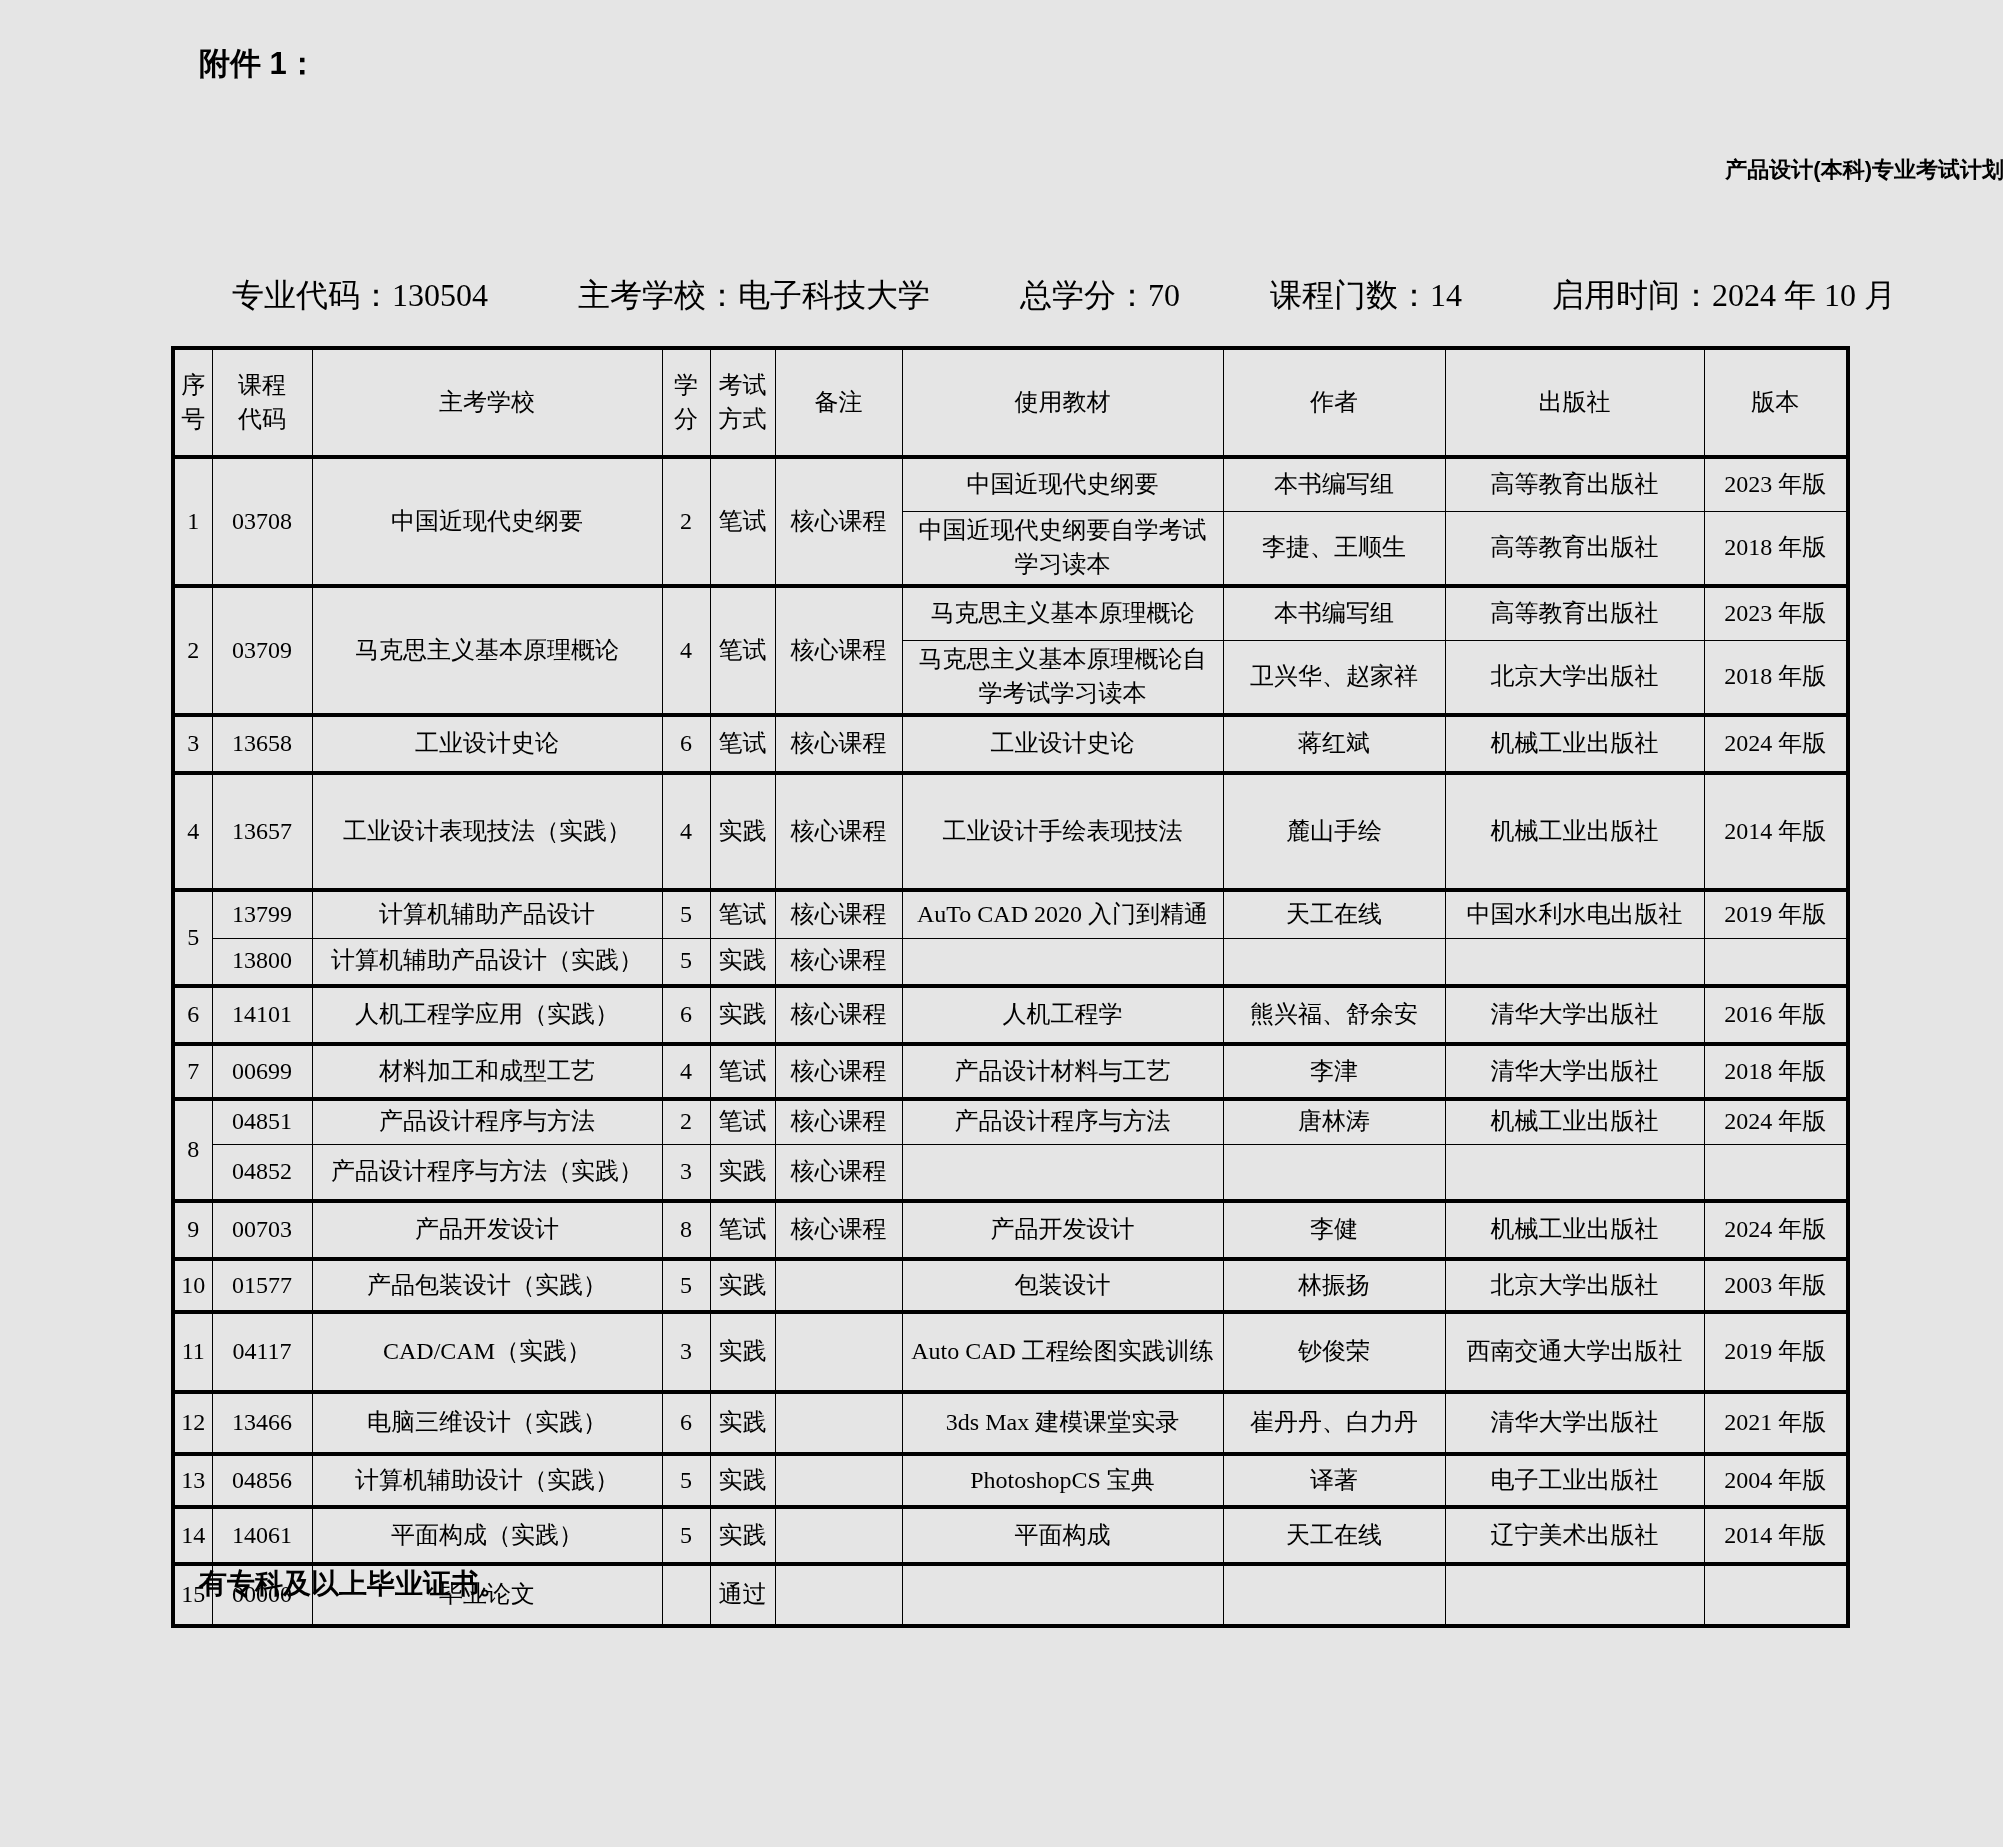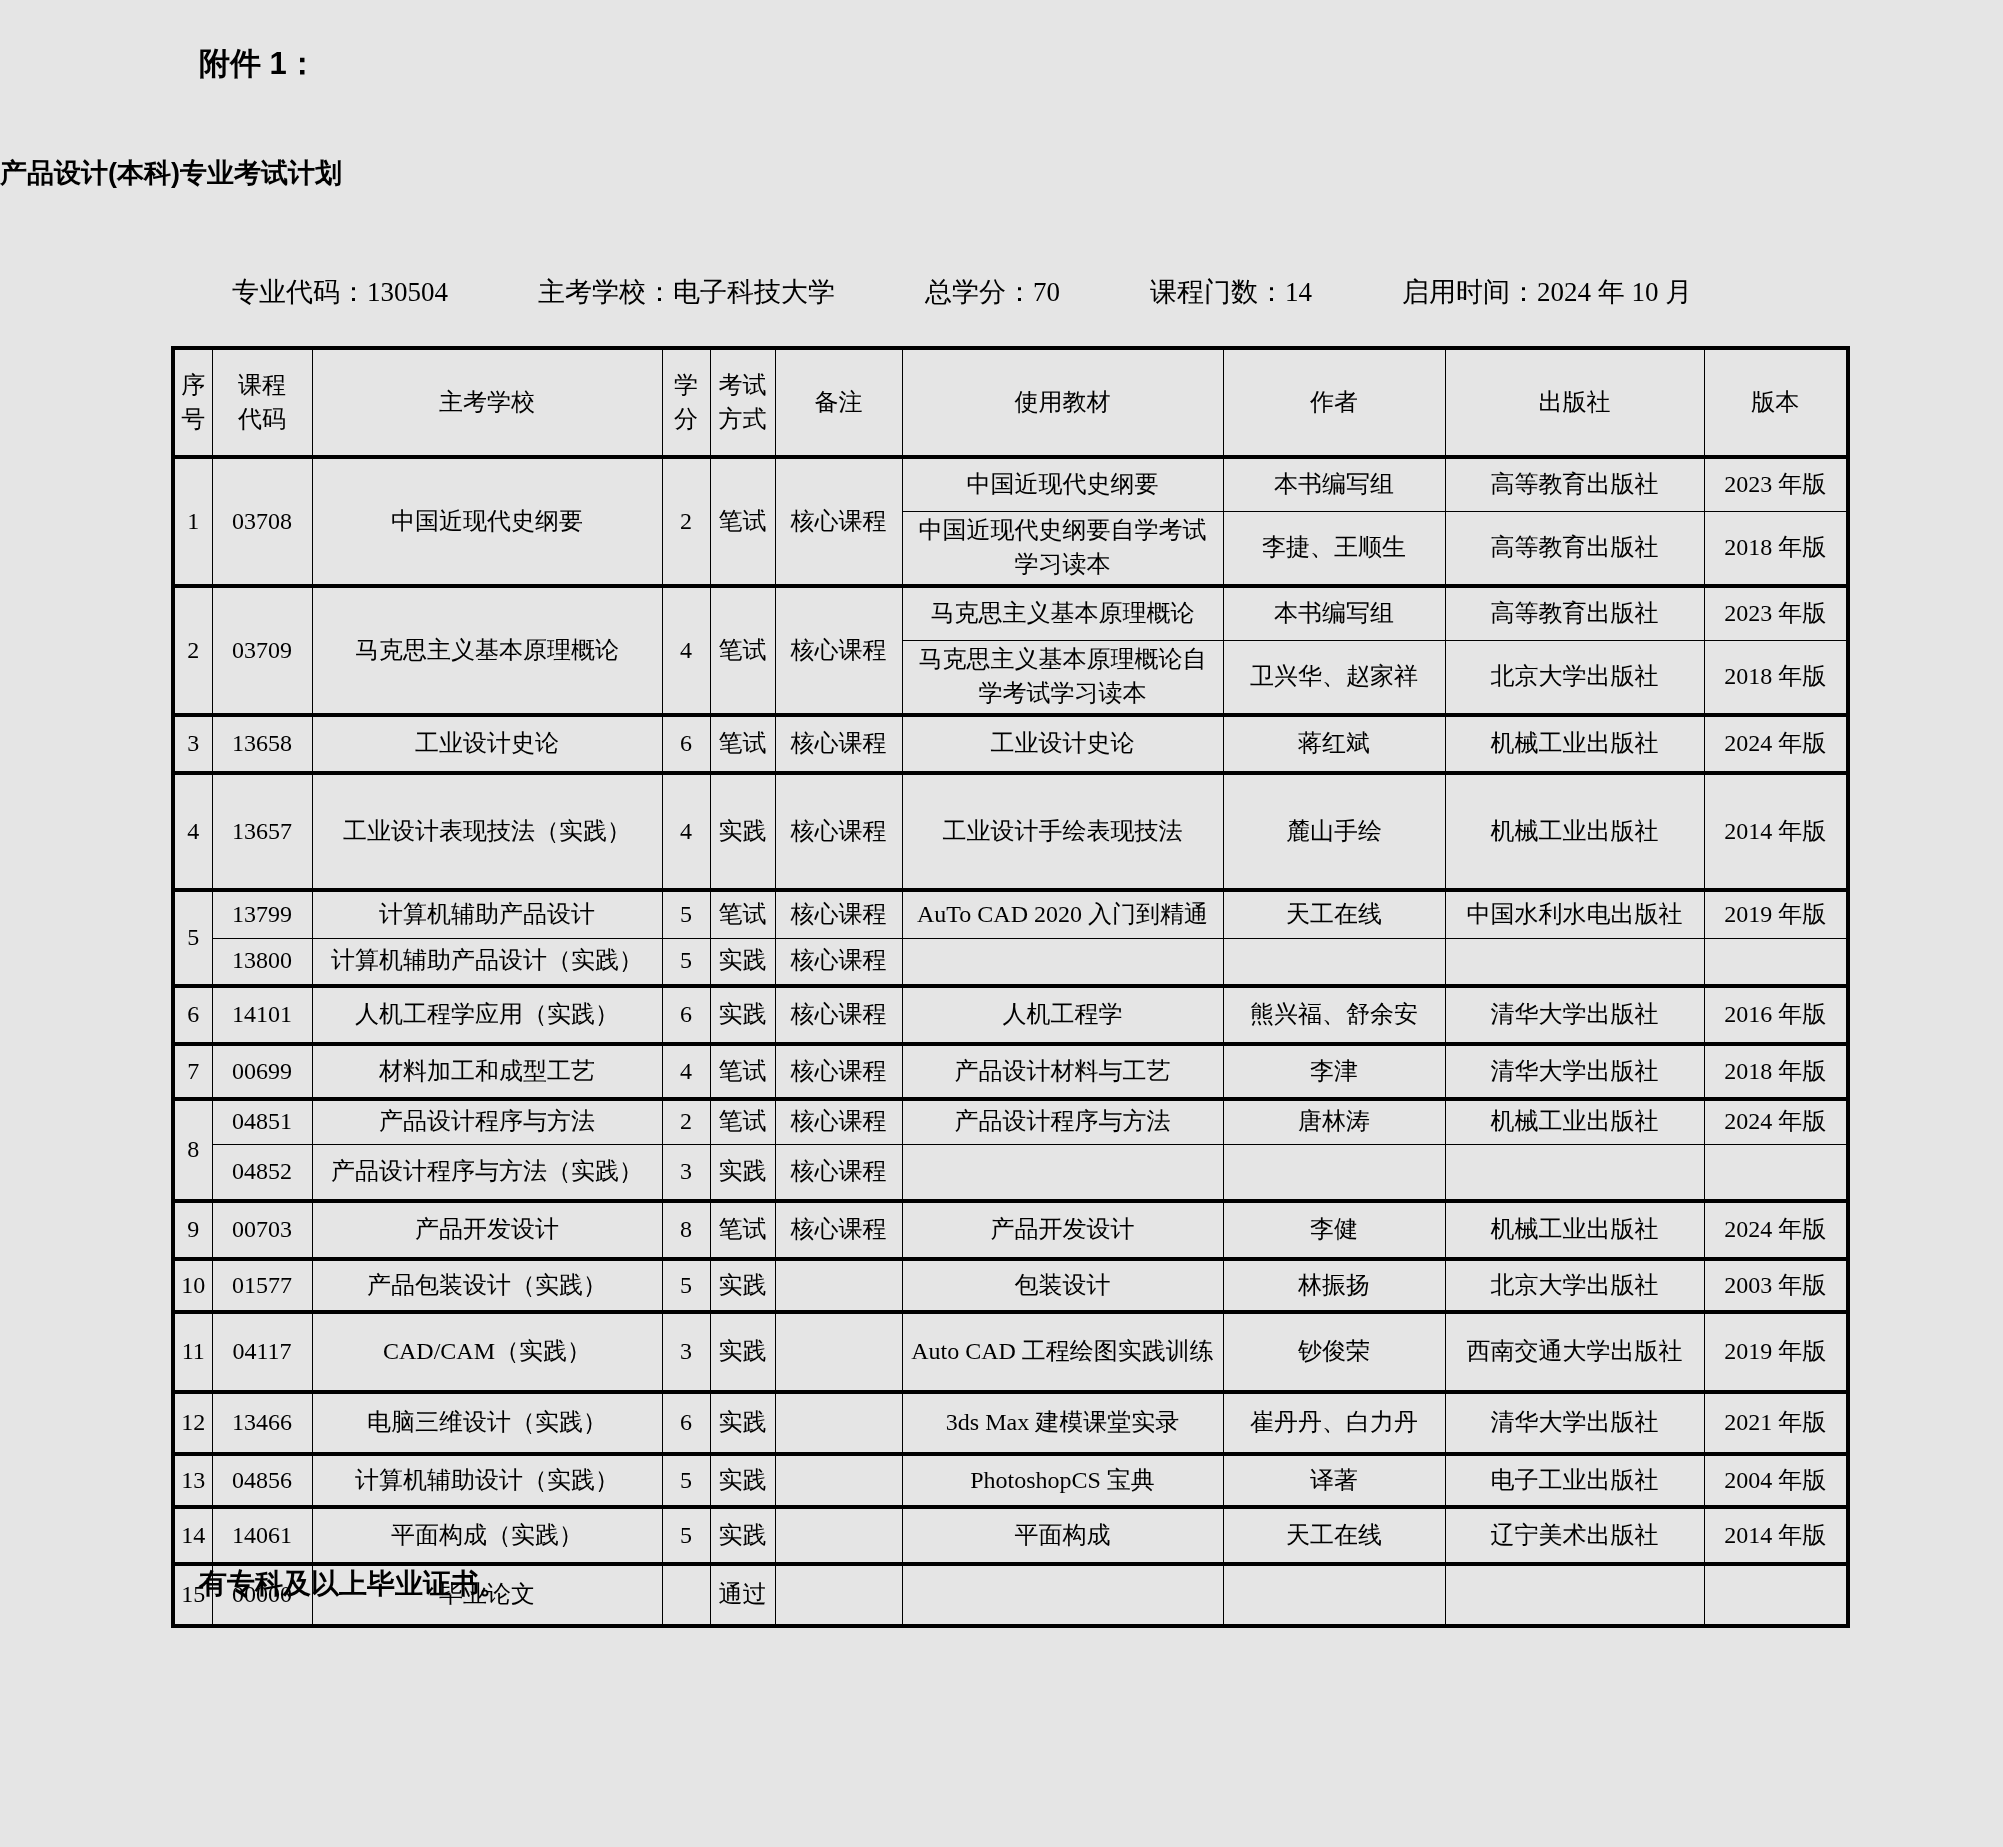--- a/index.html
+++ b/index.html
@@ -16,28 +16,28 @@
     background: #e5e5e5;
     overflow: hidden;
   }
   .attachment {
     position: absolute; left: 199px; top: 43px;
     font-family: "Liberation Sans", "DejaVu Sans", sans-serif;
     font-weight: bold; font-size: 31px;
   }
   .doc-title {
     position: absolute; left: 0; top: 155px;
-    width: 100%; text-align: left;
+    width: 100%; text-align: right;
     font-family: "Liberation Sans", "DejaVu Sans", sans-serif;
-    font-weight: bold; font-size: 27px;
+    font-weight: bold; font-size: 22px;
   }
   .meta-line {
     position: absolute; left: 232px; top: 274px;
     width: 1653px;
-    font-size: 27px;
+    font-size: 32px;
     display: flex; flex-direction: row; align-items: baseline;
     white-space: nowrap;
   }
   .meta-item { margin-right: 90px; }
   .meta-item:last-child { margin-right: 0; }
 
   table.exam-table {
     position: absolute; left: 171px; top: 346px;
     width: 1675px;
     border-collapse: collapse;

